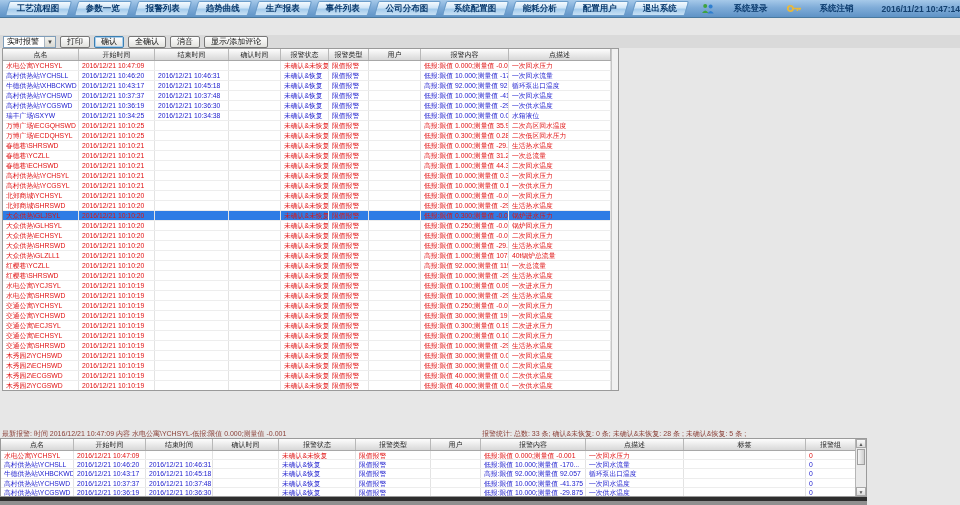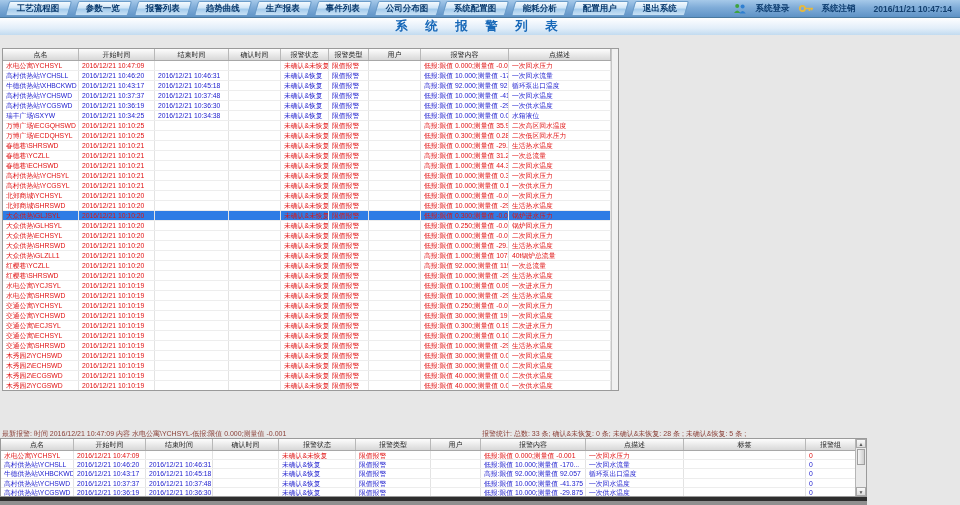--- a/index.html
+++ b/index.html
@@ -9,21 +9,21 @@
 
   
   .menubar { position:absolute; left:0; top:0; width:960px; height:18px;
     background:linear-gradient(180deg,#A6C9E9 0%,#7FACD8 45%,#5F93C6 100%);
     border-bottom:1px solid #49799F; display:flex; align-items:center; }
   .menu-tabs { display:flex; align-items:center; height:100%; padding-left:4px; }
   .mtab { height:15px; margin:0 3px; padding:0 9px; transform:skewX(-16deg);
     background:linear-gradient(180deg,#F5FAFE 0%,#CFE5F7 45%,#A3CBEC 55%,#C8E0F4 100%);
     border:1px solid #6B9CC9; border-radius:2px; display:flex; align-items:center; cursor:pointer; }
   .mtab span { transform:skewX(16deg); font-size:8.5px; font-weight:bold; color:#0B3B6E; white-space:nowrap; }
-  .menubar-right { margin-left:auto; display:flex; align-items:center; gap:8px; padding-right:8px; }
+  .menubar-right { margin-left:auto; display:flex; align-items:center; gap:18px; }
   .sess-label { font-size:8.5px; font-weight:bold; color:#0B3B6E; white-space:nowrap; }
   .mb-datetime { font-size:8.5px; font-weight:bold; color:#13406F; margin-left:10px; white-space:nowrap; }
 
   
   .titlebar { position:absolute; left:0; top:18px; width:960px; height:17px;
     background:linear-gradient(180deg,#FEFEFF 0%,#E2EEF9 60%,#C2DBF0 100%);
     display:flex; align-items:center; justify-content:center; }
   .titlebar .t { font-size:12.5px; font-weight:bold; color:#1768B8; letter-spacing:7px; }
 
   
@@ -137,24 +137,32 @@
         <svg width="16" height="11" viewBox="0 0 16 11">
           <circle cx="4.4" cy="5.5" r="2.6" fill="none" stroke="#E8B93C" stroke-width="1.8"></circle>
           <path d="M7 5.5 H15 M11.4 5.5 v2.4 M13.6 5.5 v1.8" stroke="#E8B93C" stroke-width="1.5" fill="none"></path>
         </svg>
       </span>
       <span class="sess-label">系统注销</span>
       <span class="mb-datetime">2016/11/21  10:47:14</span>
     </div>
   </div>
 
-  <div class="titlebar">
-    <span class="t">系 统 报 警 列 表</span>
+
+  <div class="toolbar">
+    <div class="combo">
+      <span class="cv">实时报警</span>
+      <span class="ca">▼</span>
+    </div>
+    <button class="tbtn">打印</button>
+    <button class="tbtn focused">确认</button>
+    <button class="tbtn">全确认</button>
+    <button class="tbtn">消音</button>
+    <button class="tbtn">显示/添加评论</button>
   </div>
-
 
   <div class="gtable toptable">
       <div class="thead">
         <div class="hcell" style="width: 76px;">点名</div>
         <div class="hcell" style="width: 76px;">开始时间</div>
         <div class="hcell" style="width: 74px;">结束时间</div>
         <div class="hcell" style="width: 52px;">确认时间</div>
         <div class="hcell" style="width: 48px;">报警状态</div>
         <div class="hcell" style="width: 40px;">报警类型</div>
         <div class="hcell" style="width: 52px;">用户</div>

